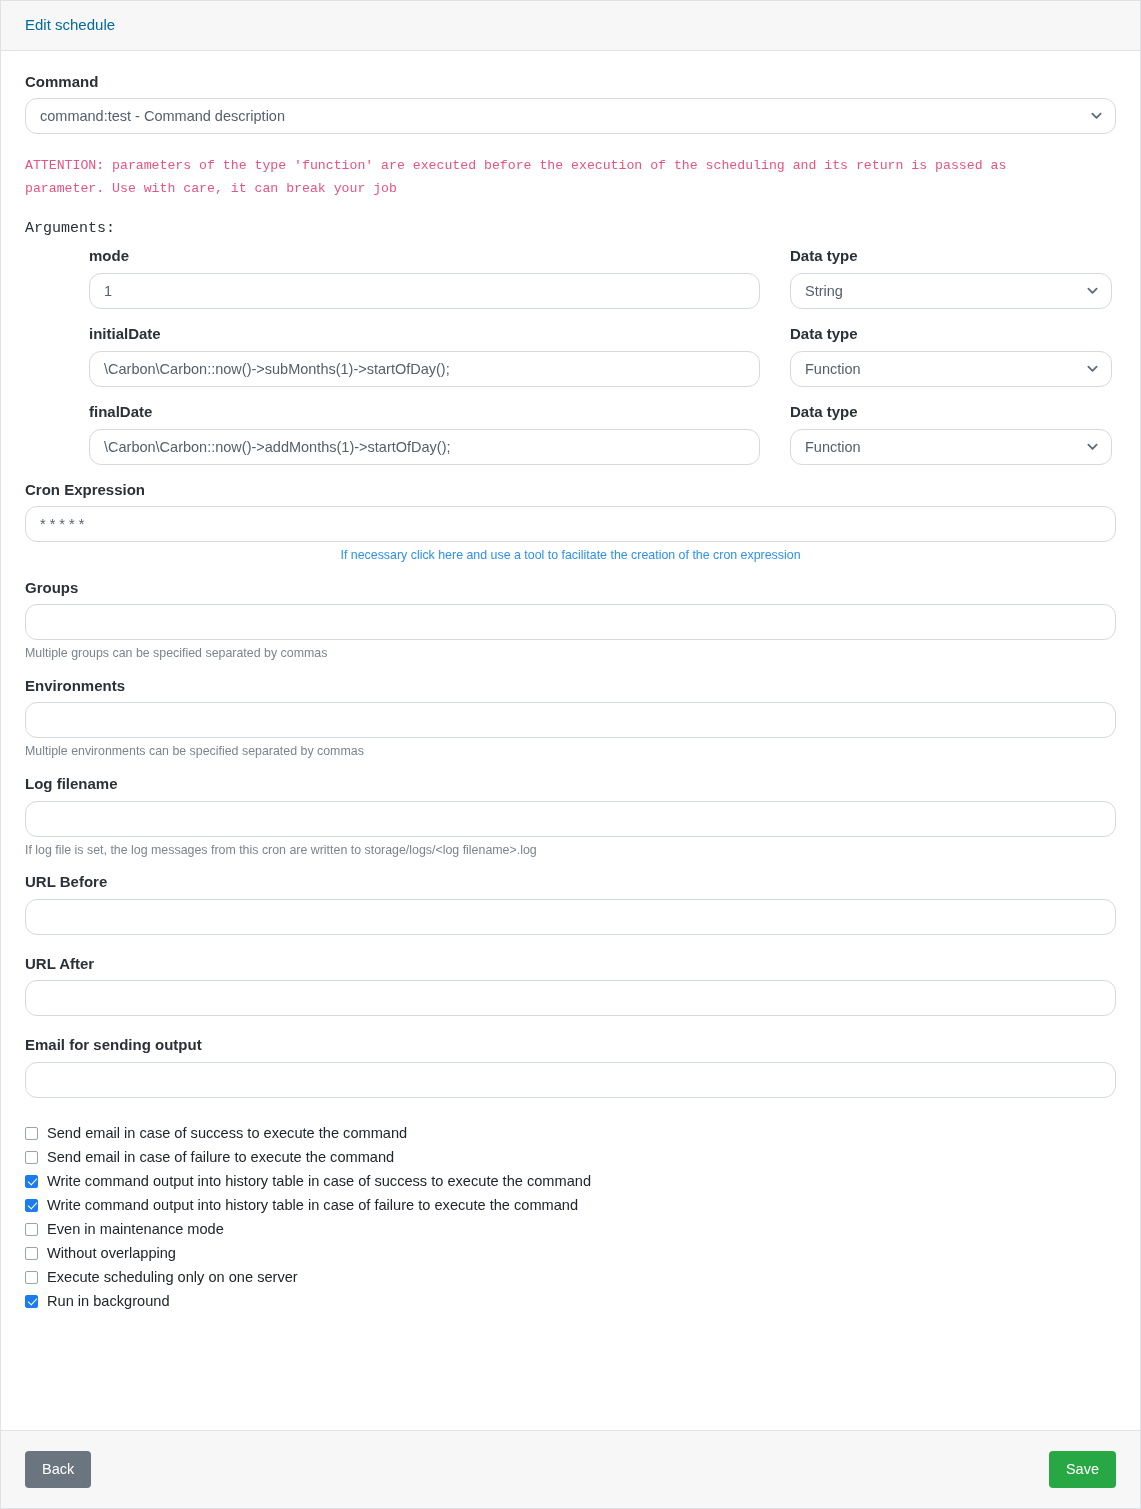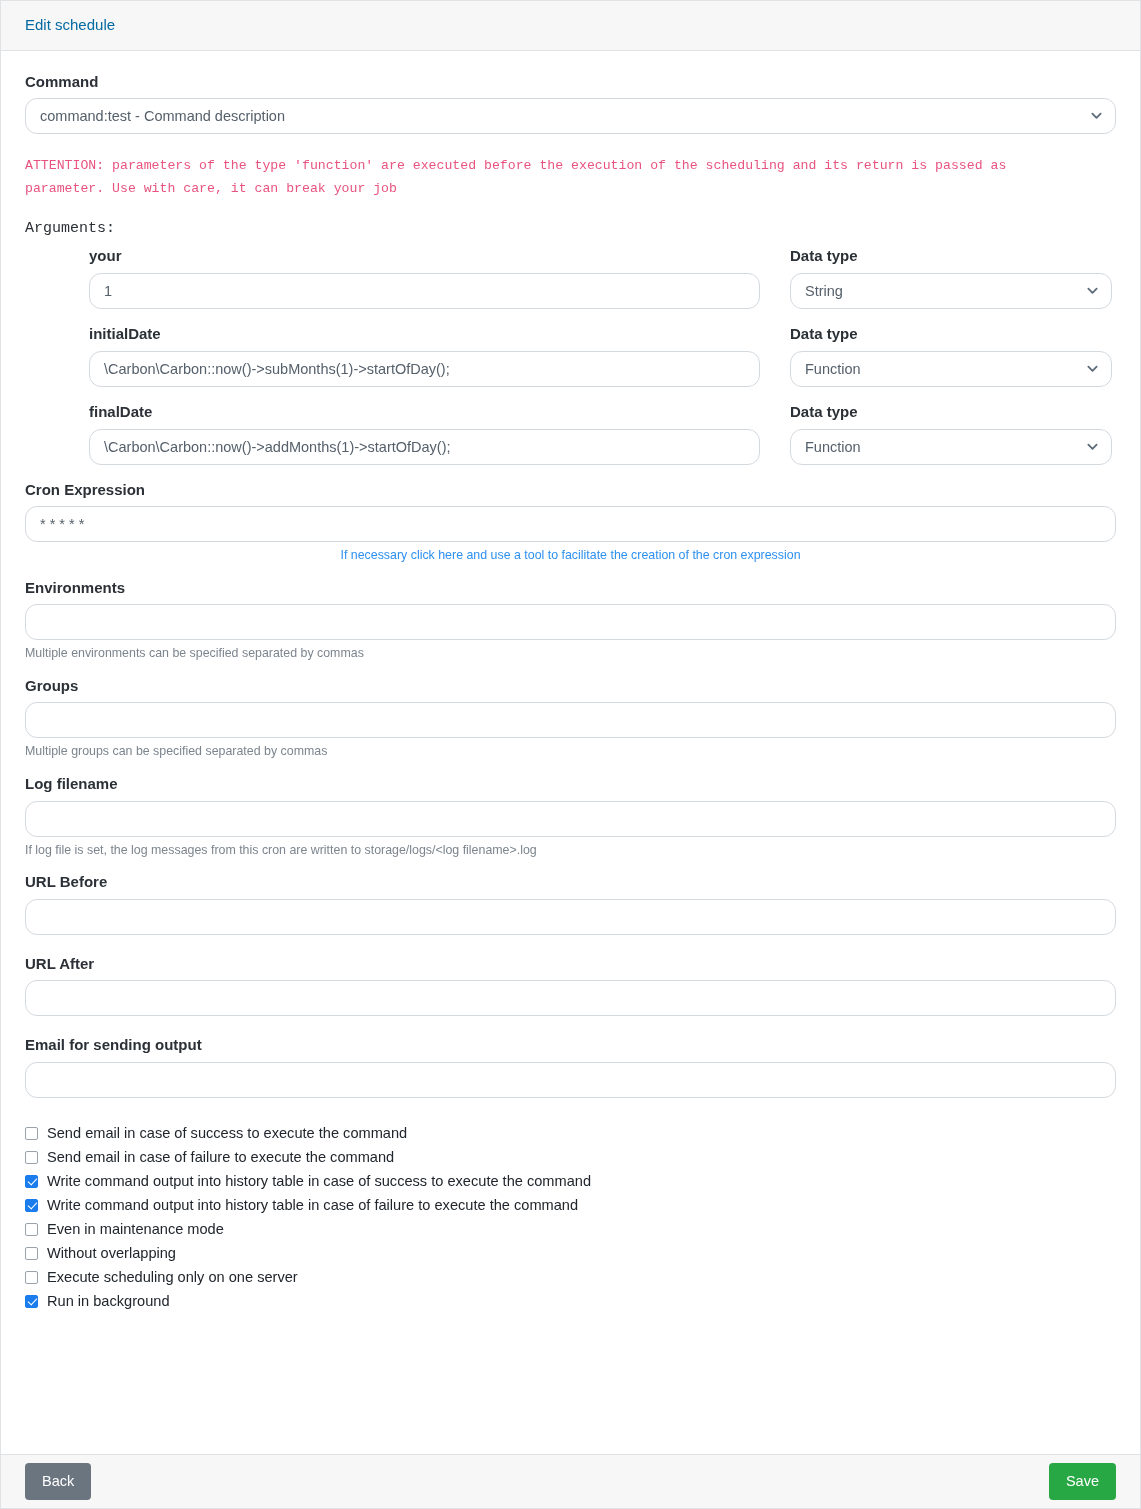--- a/index.html
+++ b/index.html
@@ -39,21 +39,21 @@
     padding: 22px 24px 10px 24px;
   }
 
   .card-footer {
     background: #f7f7f7;
     border-top: 1px solid #dfe3e6;
     padding: 14px 24px;
     display: flex;
     align-items: center;
     justify-content: space-between;
-    height: 54px;
+    height: 78px;
   }
 
   .lbl {
     display: block;
     font-size: 15px;
     color: #2b3137;
     margin-bottom: 7px;
     line-height: 1.25;
     font-weight: bold;
   }
@@ -203,21 +203,21 @@
       </div>
     </div>
 
     <div class="attention">ATTENTION: parameters of the type 'function' are executed before the execution of the scheduling and its return is passed as parameter. Use with care, it can break your job</div>
 
     <div class="args-title">Arguments:</div>
     <div class="args-block">
 
       <div class="arg-row">
         <div class="arg-col-name">
-          <label class="lbl">your</label>
+          <label class="lbl">mode</label>
           <input class="ctl" value="1" style="">
         </div>
         <div class="arg-col-type">
           <label class="lbl">Data type</label>
           <div class="select-wrap">
             <input class="ctl" readonly="" value="String" style="">
             <span class="caret">
               <svg viewBox="0 0 12 12">
                   <path d="M1.5 4 L6 8.5 L10.5 4" fill="none" stroke="currentColor" stroke-width="2" stroke-linecap="round" stroke-linejoin="round"></path>
                 </svg>
@@ -264,29 +264,29 @@
 
     </div>
 
     <div class="field-block" style="margin-bottom:14px;">
       <label class="lbl">Cron Expression</label>
       <input class="ctl" value="* * * * *" style="">
       <div class="helper link">If necessary click here and use a tool to facilitate the creation of the cron expression</div>
     </div>
 
     <div class="field-block" style="margin-bottom:14px;">
+      <label class="lbl">Groups</label>
+      <input class="ctl" value="" style="">
+      <div class="helper">Multiple groups can be specified separated by commas</div>
+    </div>
+
+    <div class="field-block" style="margin-bottom:14px;">
       <label class="lbl">Environments</label>
       <input class="ctl" value="" style="">
       <div class="helper">Multiple environments can be specified separated by commas</div>
-    </div>
-
-    <div class="field-block" style="margin-bottom:14px;">
-      <label class="lbl">Groups</label>
-      <input class="ctl" value="" style="">
-      <div class="helper">Multiple groups can be specified separated by commas</div>
     </div>
 
     <div class="field-block" style="margin-bottom:14px;">
       <label class="lbl">Log filename</label>
       <input class="ctl" value="" style="">
       <div class="helper">If log file is set, the log messages from this cron are written to storage/logs/&lt;log filename&gt;.log</div>
     </div>
 
     <div class="field-block">
       <label class="lbl">URL Before</label>

